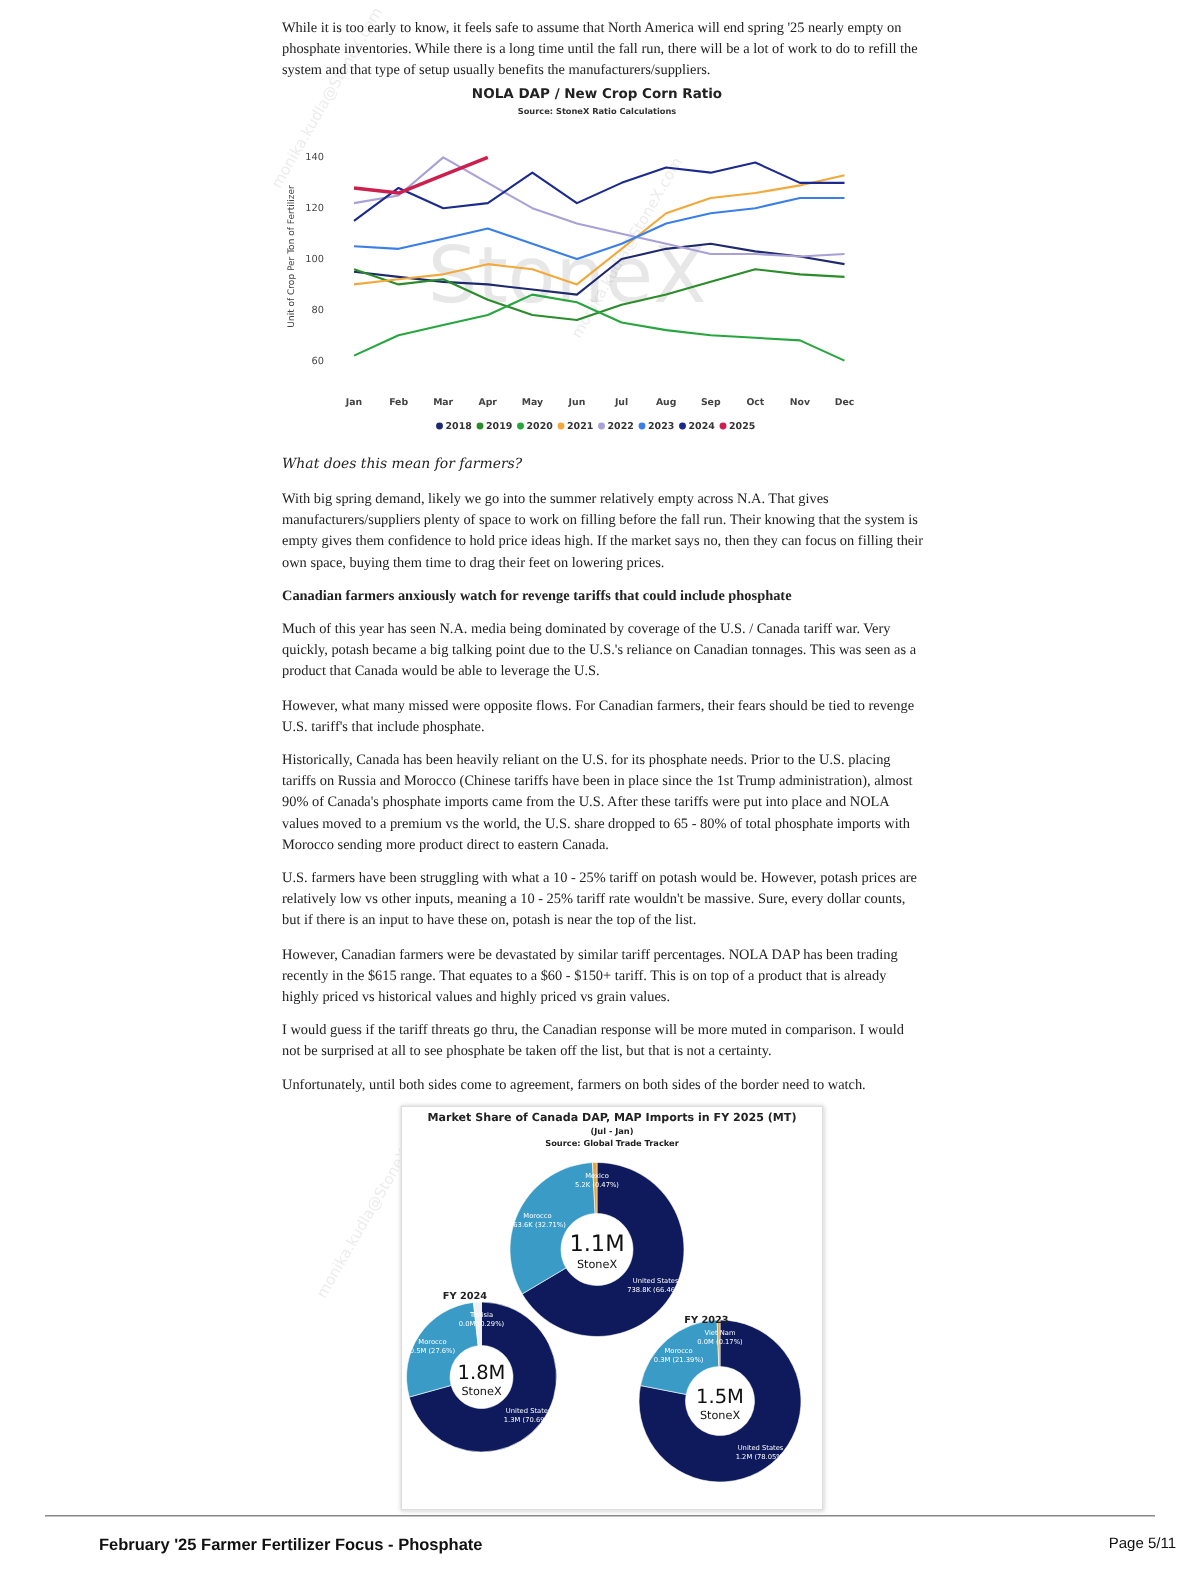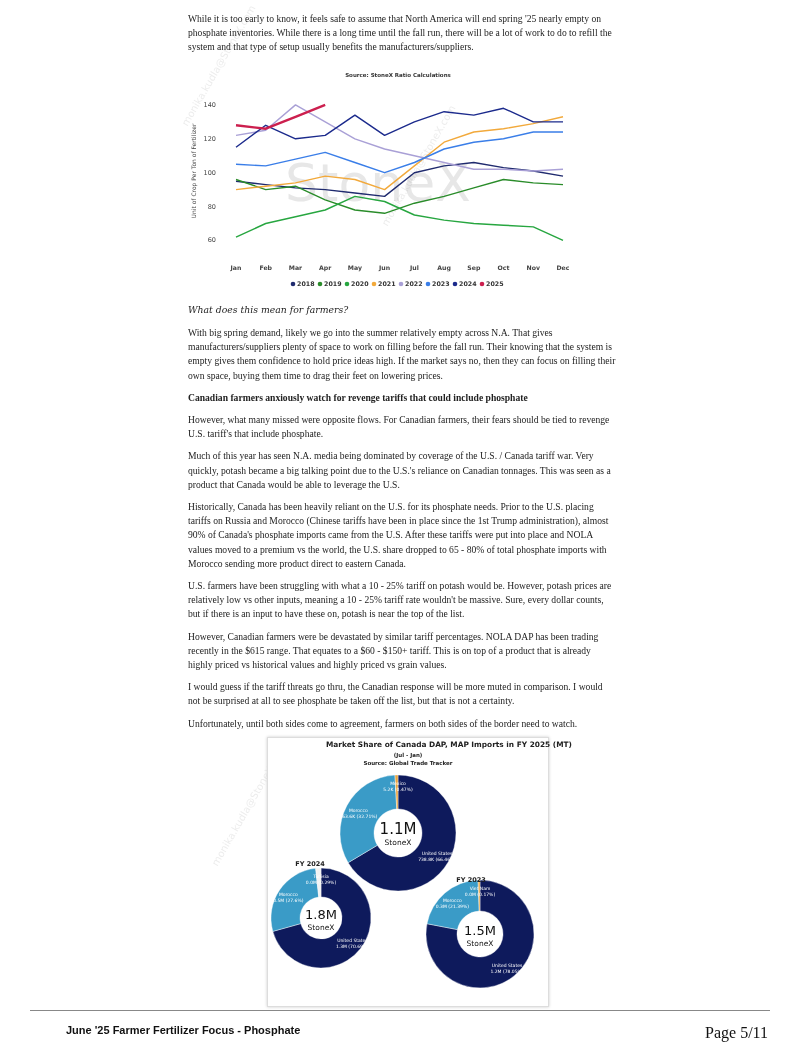--- a/index.html
+++ b/index.html
@@ -5,42 +5,43 @@
   html,body{margin:0;padding:0;background:#fff;}
   body{width:800px;height:1064px;position:relative;overflow:hidden;font-family:"DejaVu Serif",serif;color:#222;}
   .content{position:absolute;left:188px;width:428px;top:12px;font-size:9.6px;line-height:14.2px;font-family:Liberation Serif, serif;}
   .para{margin:0 0 8px 0;}
   .chart1{position:absolute;left:188px;top:56px;width:400px;height:240px;}
   .chart1 .ttl{position:absolute;left:0;width:420px;top:2px;text-align:center;font-family:"DejaVu Sans",sans-serif;font-size:9px;font-weight:bold;color:#222;}
   .chart1 .sub{position:absolute;left:0;width:420px;top:16px;text-align:center;font-family:"DejaVu Sans",sans-serif;font-size:5.5px;font-weight:bold;color:#333;}
   .caption{position:absolute;left:188px;width:428px;top:304px;text-align:left;font-style:italic;font-size:9.3px;}
   .heading{text-align:left;font-weight:bold;margin:0 0 8px 0;}
   .pie-wrap{position:absolute;left:267px;top:737px;width:280px;height:268px;border:1px solid #ddd;box-shadow:0 0 3px #ccc;background:#fff;}
-  .pie-title{position:absolute;top:2px;left:0;width:280px;text-align:center;font-family:"DejaVu Sans",sans-serif;font-size:7.4px;font-weight:bold;padding-left:41px;}
+  .pie-title{position:absolute;top:2px;left:0;width:280px;text-align:center;font-family:"DejaVu Sans",sans-serif;font-size:7.4px;font-weight:bold;}
   .pie-sub1{position:absolute;top:14px;left:0;width:280px;text-align:center;font-family:"DejaVu Sans",sans-serif;font-size:5.5px;font-weight:bold;}
   .pie-sub2{position:absolute;top:22px;left:0;width:280px;text-align:center;font-family:"DejaVu Sans",sans-serif;font-size:5.5px;font-weight:bold;}
   .footer-line{position:absolute;left:30px;width:740px;top:1010px;height:1px;background:#888;}
   .footer-title{position:absolute;left:66px;top:1024px;font-family:"Liberation Sans",sans-serif;font-weight:bold;font-size:11px;color:#111;}
-  .footer-page{position:absolute;right:32px;top:1024px;font-family:Liberation Serif, serif;font-size:16px;color:#111;}
+  .footer-page{position:absolute;right:16px;top:1024px;font-family:Liberation Sans, sans-serif;font-size:10px;color:#111;}
   .wm{position:absolute;font-family:"DejaVu Sans",sans-serif;color:rgba(150,150,150,0.18);font-size:10px;transform:rotate(-60deg);white-space:nowrap;pointer-events:none;}
   svg text{font-family:"DejaVu Sans",sans-serif;}
 </style>
 </head>
 <body>
 
 <div class="wm" style="left:150px;top:60px;">monika.kudla@StoneX.com</div>
 <div class="wm" style="left:350px;top:160px;">monika.kudla@StoneX.com</div>
 <div class="wm" style="left:180px;top:800px;">monika.kudla@StoneX.com</div>
 <div class="wm" style="left:380px;top:850px;">monika.kudla@StoneX.com</div>
 
 <div class="content">
   <p class="para">While it is too early to know, it feels safe to assume that North America will end spring '25 nearly empty on phosphate inventories.  While there is a long time until the fall run, there will be a lot of work to do to refill the system and that type of setup usually benefits the manufacturers/suppliers.</p>
 </div>
 
 <div class="chart1">
+  <div class="ttl">NOLA DAP / New Crop Corn Ratio</div>
   <div class="sub">Source: StoneX Ratio Calculations</div>
   <svg id="linechart" width="420" height="240" style="position:absolute;left:0;top:0;">
       <text x="190" y="145" text-anchor="middle" font-size="52" fill="rgba(120,120,120,0.18)" font-family="DejaVu Serif, serif">StoneX</text>
       <text x="0" y="0" transform="translate(8,115) rotate(-90)" text-anchor="middle" font-size="6" fill="#444">Unit of Crop Per Ton of Fertilizer</text>
       <text x="28" y="186.44897959183675" text-anchor="end" font-size="6.5" fill="#444">60</text>
       <text x="28" y="152.57142857142858" text-anchor="end" font-size="6.5" fill="#444">80</text>
       <text x="28" y="118.6938775510204" text-anchor="end" font-size="6.5" fill="#444">100</text>
       <text x="28" y="84.81632653061224" text-anchor="end" font-size="6.5" fill="#444">120</text>
       <text x="28" y="50.938775510204096" text-anchor="end" font-size="6.5" fill="#444">140</text>
       <text x="48" y="214" text-anchor="middle" font-size="6.2" fill="#444" font-weight="bold">Jan</text>
@@ -80,22 +81,22 @@
       <circle cx="294" cy="228" r="2.3" fill="#cc1f4e"></circle>
       <text x="298" y="230" font-size="6.3" fill="#333" font-weight="bold">2025</text>
     </svg>
 </div>
 
 <div class="caption">What does this mean for farmers?</div>
 
 <div class="content" style="top:326px;">
   <p class="para">With big spring demand, likely we go into the summer relatively empty across N.A.  That gives manufacturers/suppliers plenty of space to work on filling before the fall run.  Their knowing that the system is empty gives them confidence to hold price ideas high.  If the market says no, then they can focus on filling their own space, buying them time to drag their feet on lowering prices.</p>
   <p class="heading">Canadian farmers anxiously watch for revenge tariffs that could include phosphate</p>
+  <p class="para">Much of this year has seen N.A. media being dominated by coverage of the U.S. / Canada tariff war.  Very quickly, potash became a big talking point due to the U.S.'s reliance on Canadian tonnages.  This was seen as a product that Canada would be able to leverage the U.S.</p>
   <p class="para">However, what many missed were opposite flows.  For Canadian farmers, their fears should be tied to revenge U.S. tariff's that include phosphate.</p>
-  <p class="para">Much of this year has seen N.A. media being dominated by coverage of the U.S. / Canada tariff war.  Very quickly, potash became a big talking point due to the U.S.'s reliance on Canadian tonnages.  This was seen as a product that Canada would be able to leverage the U.S.</p>
   <p class="para">Historically, Canada has been heavily reliant on the U.S. for its phosphate needs.  Prior to the U.S. placing tariffs on Russia and Morocco (Chinese tariffs have been in place since the 1st Trump administration), almost 90% of Canada's phosphate imports came from the U.S.  After these tariffs were put into place and NOLA values moved to a premium vs the world, the U.S. share dropped to 65 - 80% of total phosphate imports with Morocco sending more product direct to eastern Canada.</p>
   <p class="para">U.S. farmers have been struggling with what a 10 - 25% tariff on potash would be.  However, potash prices are relatively low vs other inputs, meaning a 10 - 25% tariff rate wouldn't be massive.  Sure, every dollar counts, but if there is an input to have these on, potash is near the top of the list.</p>
   <p class="para">However, Canadian farmers were be devastated by similar tariff percentages.  NOLA DAP has been trading recently in the $615 range.  That equates to a $60 - $150+ tariff.  This is on top of a product that is already highly priced vs historical values and highly priced vs grain values.</p>
   <p class="para">I would guess if the tariff threats go thru, the Canadian response will be more muted in comparison.  I would not be surprised at all to see phosphate be taken off the list, but that is not a certainty.</p>
   <p class="para">Unfortunately, until both sides come to agreement, farmers on both sides of the border need to watch.</p>
 </div>
 
 <div class="pie-wrap">
   <div class="pie-title">Market Share of Canada DAP, MAP Imports in FY 2025 (MT)</div>
   <div class="pie-sub1">(Jul - Jan)</div>
@@ -136,14 +137,14 @@
       <text x="212" y="152" text-anchor="middle" font-size="4.5" fill="#fff">Viet Nam</text>
       <text x="212" y="158" text-anchor="middle" font-size="4.5" fill="#fff">0.0M (0.17%)</text>
       <circle cx="212" cy="196" r="22" fill="#fff"></circle>
       <text x="212" y="197" text-anchor="middle" font-size="13" fill="#111">1.5M</text>
       <text x="212" y="208" text-anchor="middle" font-size="7.5" fill="#111" font-family="DejaVu Serif, serif">StoneX</text>
       <text x="203" y="144" text-anchor="middle" font-size="6.5" fill="#222" font-weight="bold">FY 2023</text>
     </svg>
 </div>
 
 <div class="footer-line"></div>
-<div class="footer-title">June '25 Farmer Fertilizer Focus - Phosphate</div>
+<div class="footer-title">February '25 Farmer Fertilizer Focus - Phosphate</div>
 <div class="footer-page">Page 5/11</div>
 
 </body></html>

